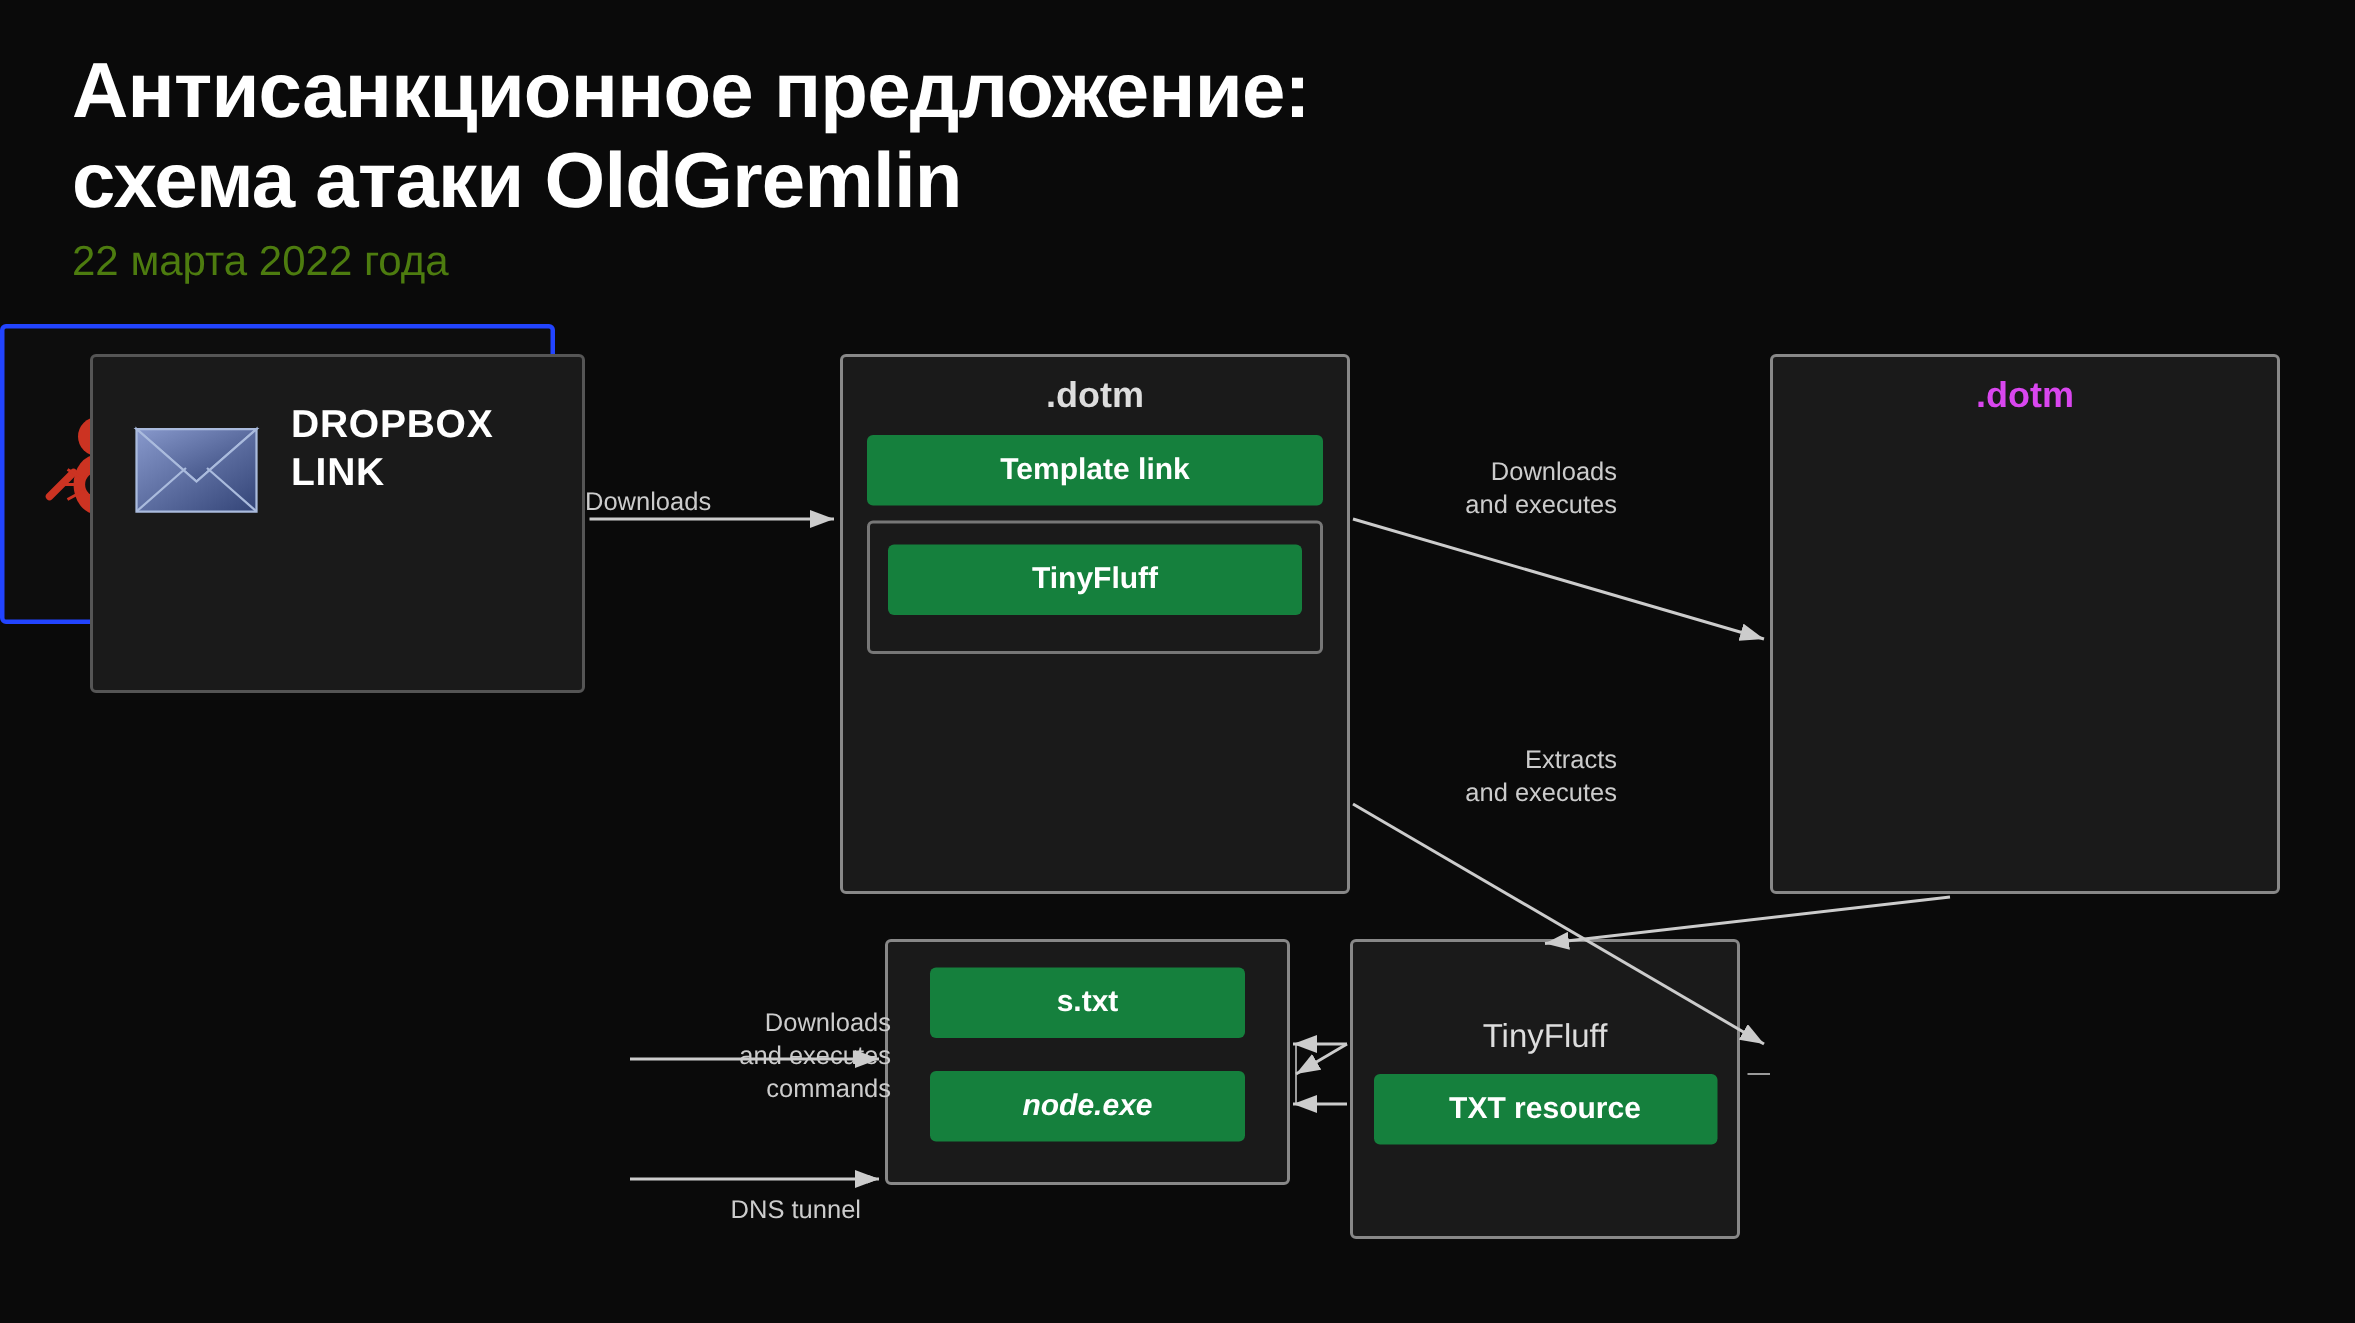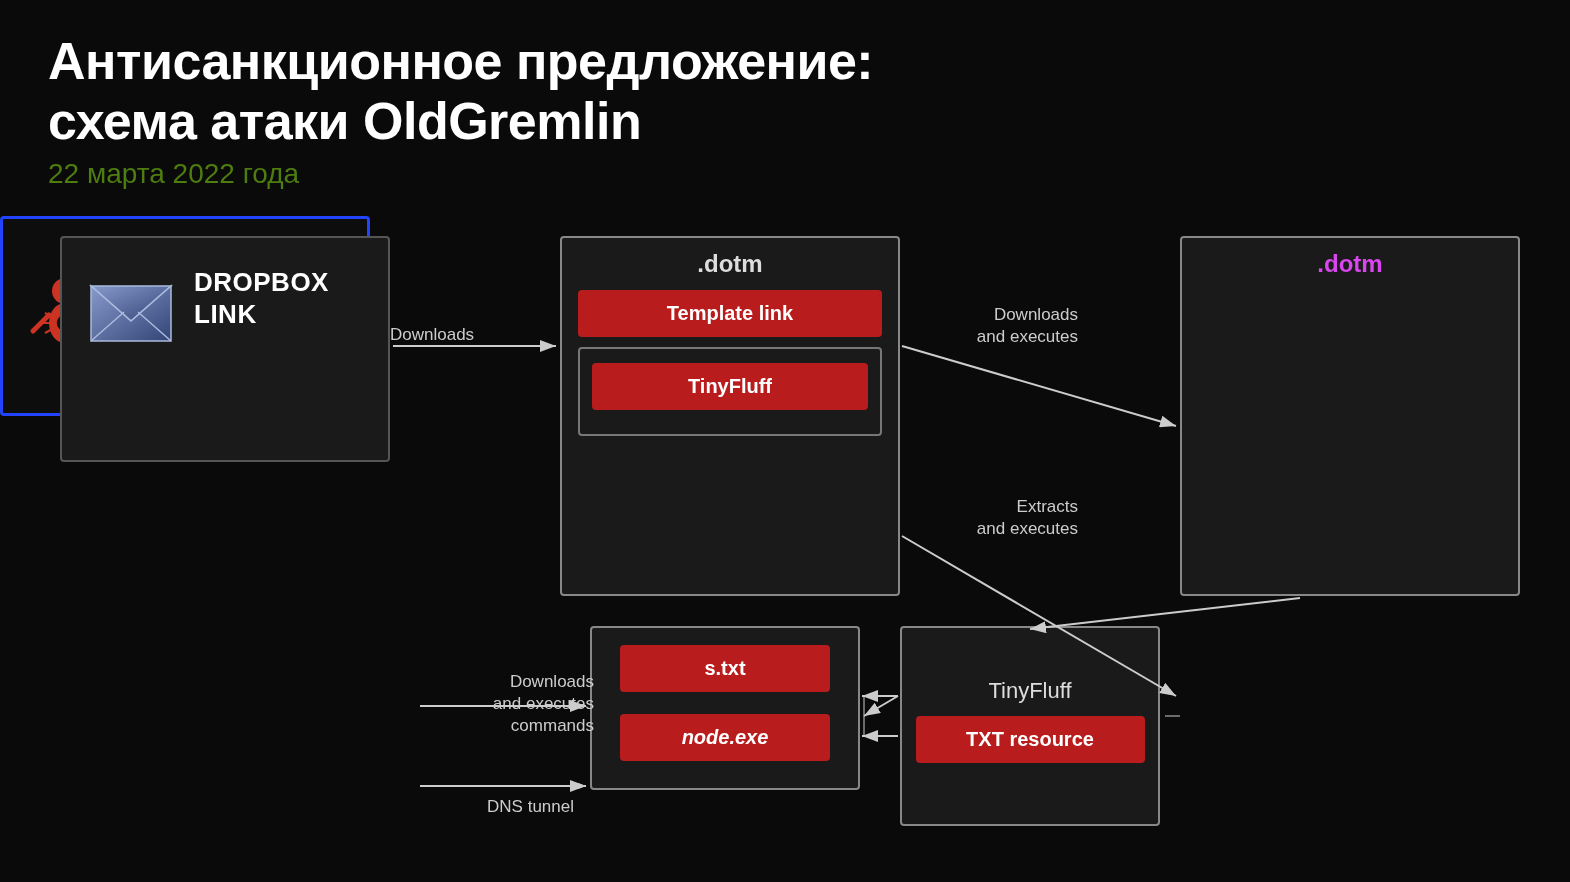--- a/index.html
+++ b/index.html
@@ -79,21 +79,21 @@
       padding: 12px 16px;
     }
     .box-docx-title {
       font-size: 24px;
       font-weight: 600;
       text-align: center;
       margin-bottom: 12px;
       color: #ddd;
     }
     .btn-blue {
-      background: #b91c1c;
+      background: #15803d;
       border: none;
       border-radius: 4px;
       color: #fff;
       font-size: 20px;
       font-weight: 600;
       width: 100%;
       padding: 12px 8px;
       text-align: center;
       cursor: default;
       margin-bottom: 10px;

